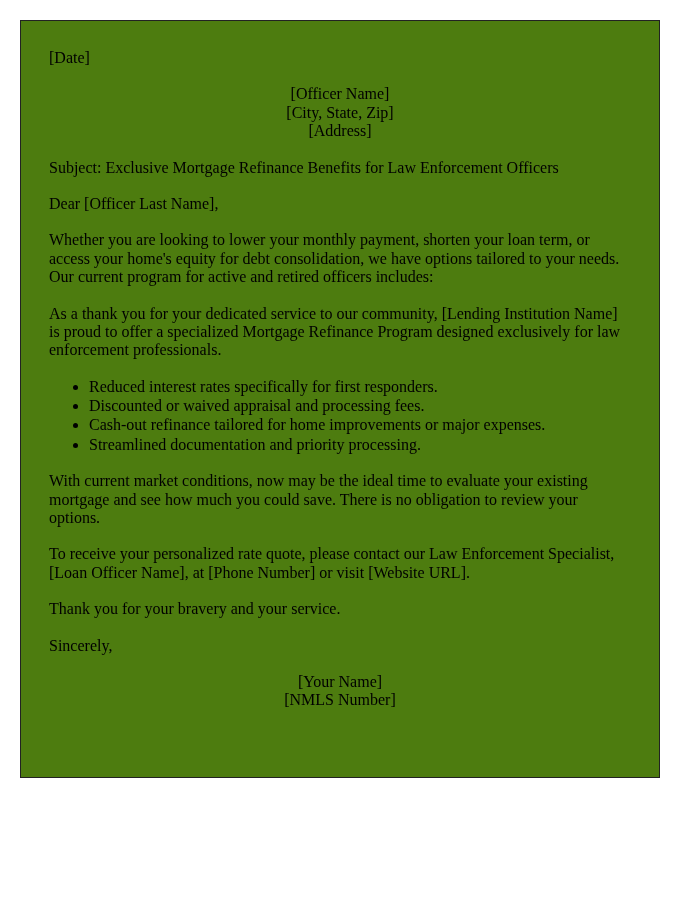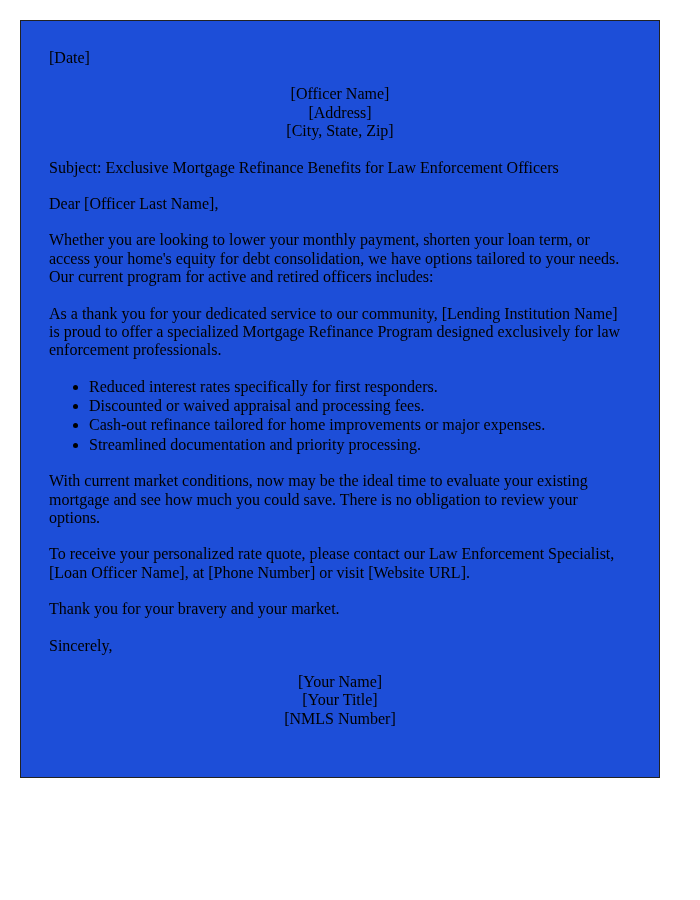--- a/index.html
+++ b/index.html
@@ -20,21 +20,21 @@
     line-height: 1.15;
     color: #000000;
   }
   .letter-frame {
     position: absolute;
     left: 20px;
     top: 20px;
     width: 640px;
     height: 758px;
     border: 1px solid #222222;
-    background: #1d4ed8;
+    background: #4d7c0f;
     box-sizing: border-box;
     padding: 28px 28px 0 28px;
   }
   .block {
     margin: 0 0 18px 0;
     text-align: center;
   }
   .para {
     margin: 0 0 18px 0;
   }
@@ -53,22 +53,22 @@
 </head>
 <body>
 
 <div class="page">
   <div class="letter-frame">
 
     <p class="para">[Date]</p>
 
     <div class="block">
       <div class="line">[Officer Name]</div>
+      <div class="line">[City, State, Zip]</div>
       <div class="line">[Address]</div>
-      <div class="line">[City, State, Zip]</div>
     </div>
 
     <p class="para">Subject: Exclusive Mortgage Refinance Benefits for Law Enforcement Officers</p>
 
     <p class="para">Dear [Officer Last Name],</p>
 
     <p class="para">Whether you are looking to lower your monthly payment, shorten your loan term, or access your home's equity for debt consolidation, we have options tailored to your needs. Our current program for active and retired officers includes:</p>
 
     <p class="para">As a thank you for your dedicated service to our community, [Lending Institution Name] is proud to offer a specialized Mortgage Refinance Program designed exclusively for law enforcement professionals.</p>
 
@@ -76,24 +76,23 @@
       <li>Reduced interest rates specifically for first responders.</li>
       <li>Discounted or waived appraisal and processing fees.</li>
       <li>Cash-out refinance tailored for home improvements or major expenses.</li>
       <li>Streamlined documentation and priority processing.</li>
     </ul>
 
     <p class="para">With current market conditions, now may be the ideal time to evaluate your existing mortgage and see how much you could save. There is no obligation to review your options.</p>
 
     <p class="para">To receive your personalized rate quote, please contact our Law Enforcement Specialist, [Loan Officer Name], at [Phone Number] or visit [Website URL].</p>
 
-    <p class="para">Thank you for your bravery and your market.</p>
+    <p class="para">Thank you for your bravery and your service.</p>
 
     <p class="para">Sincerely,</p>
 
     <div class="block">
       <div class="line">[Your Name]</div>
-      <div class="line">[Your Title]</div>
       <div class="line">[NMLS Number]</div>
     </div>
 
   </div>
 </div>
 
 </body></html>

